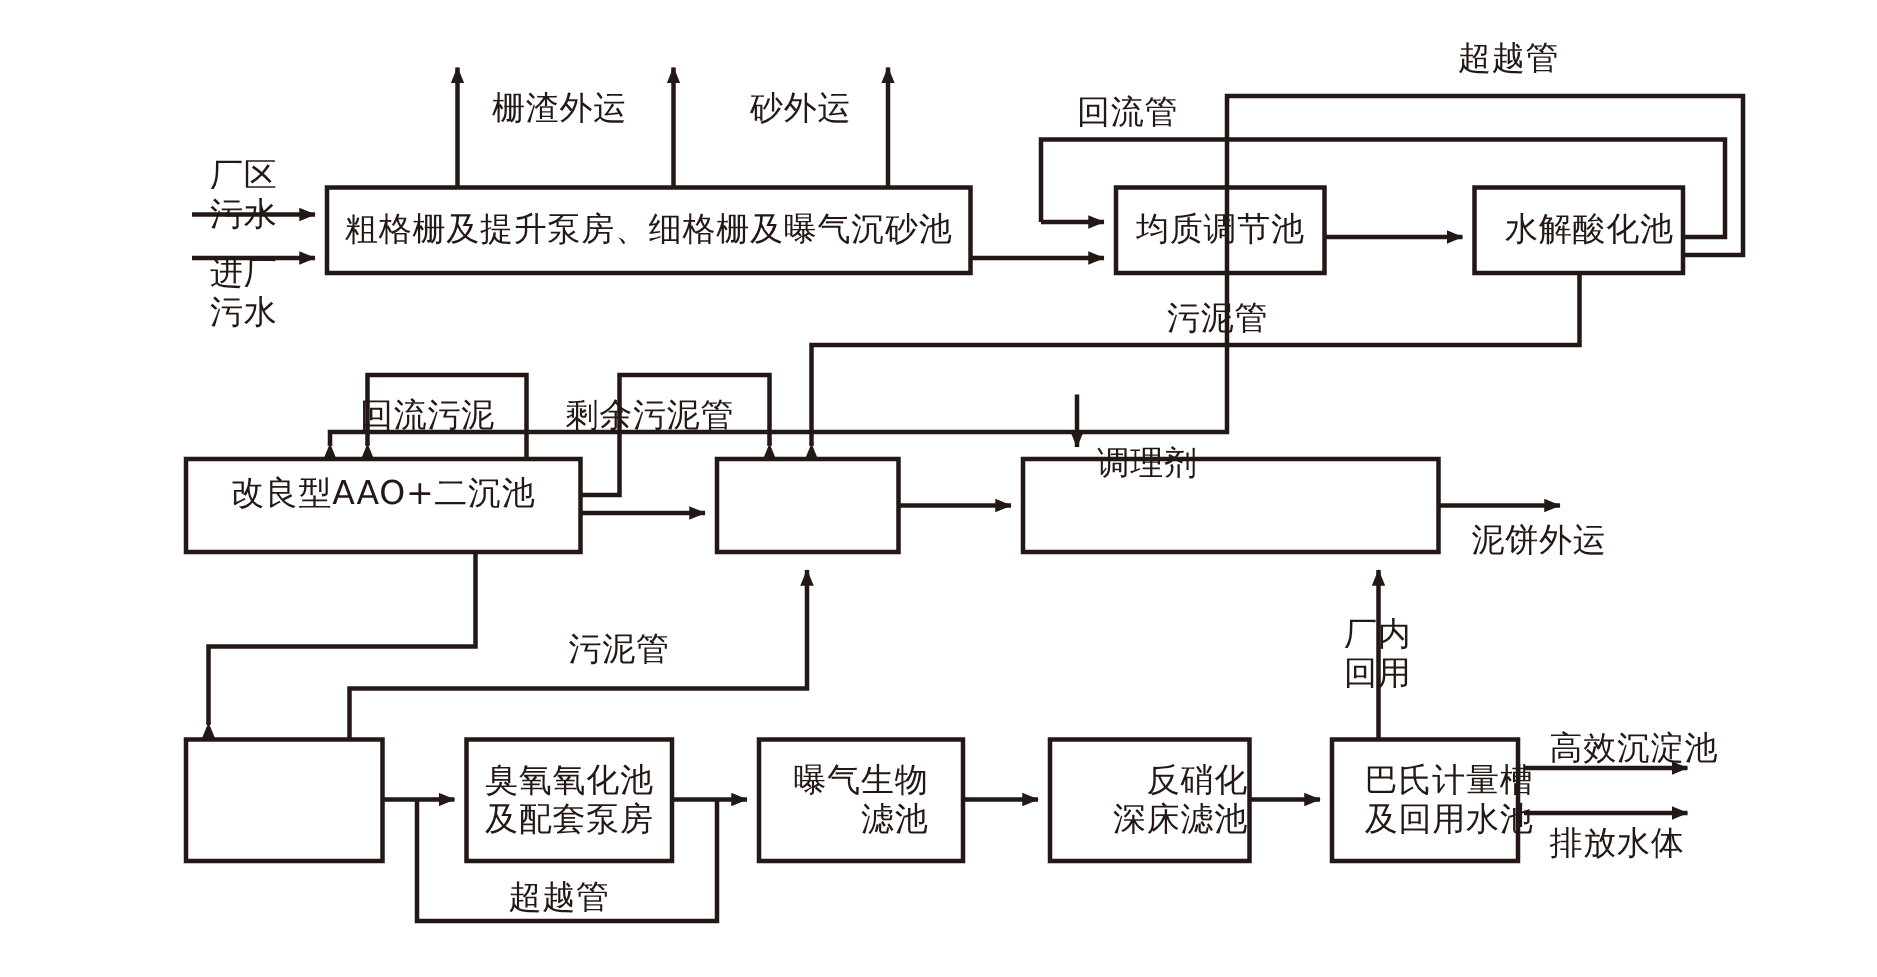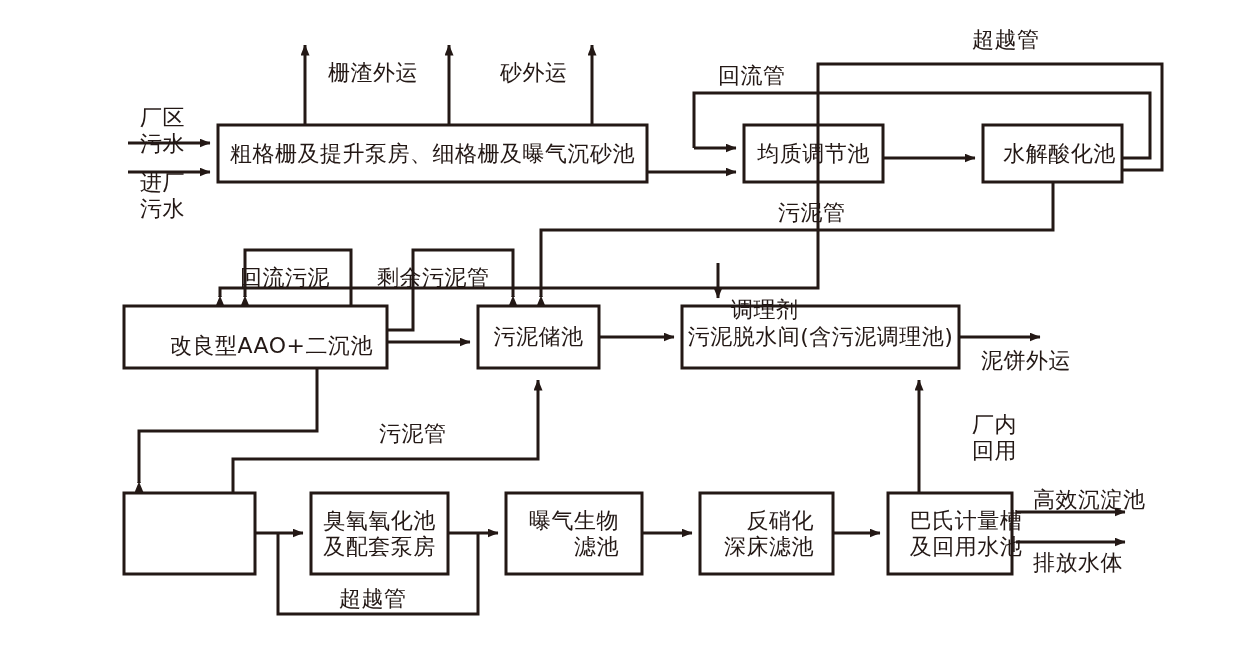--- a/index.html
+++ b/index.html
@@ -166,45 +166,43 @@
       <g>
         <path d="M919,493 L919,380" marker-end="url(#ah)"></path>
       </g>
 
     </g>
   </svg>
 
   <div class="boxlabel s22" style="left:744px;top:125px;width:139px;height:57px;">均质调节池</div>
   <div class="boxlabel s22" style="left:218px;top:125px;width:429px;height:57px;">粗格栅及提升泵房、细格栅及曝气沉砂池</div>
   <div class="boxlabel s22" style="left:983px;top:125px;width:153px;height:57px;">水解酸化池</div>
-  <div class="boxlabel s22" style="left:124px;top:314px;width:263px;height:64px;margin-left:16px;">改良型AAO+二沉池</div>
-  <div class="boxlabel s22" style="left:478px;top:306px;width:121px;height:62px;">污泥储池</div>
-  <div class="boxlabel s22" style="left:682px;top:306px;width:277px;height:62px;">污泥脱水间(含污泥调理池)</div>
+  <div class="boxlabel s22" style="left:124px;top:298px;width:263px;height:64px;">改良型AAO+二沉池</div>
   <div class="boxlabel s22" style="left:311px;top:493px;width:137px;height:81px;">臭氧氧化池
 及配套泵房</div>
   <div class="boxlabel s22" style="left:506px;top:493px;width:136px;height:81px;">曝气生物
 滤池</div>
-  <div class="boxlabel s22" style="left:700px;top:493px;width:138px;height:81px;">反硝化
+  <div class="boxlabel s22" style="left:700px;top:493px;width:138px;height:81px;padding-left:18px;">反硝化
 深床滤池</div>
   <div class="boxlabel s22" style="left:888px;top:493px;width:124px;height:81px;margin-left:16px;">巴氏计量槽
 及回用水池</div>
 
   <div class="freelabel s22" style="left:140px;top:105px;">厂区
 污水</div>
   <div class="freelabel s22" style="left:140px;top:170px;">进厂
 污水</div>
   <div class="freelabel s22" style="left:328px;top:60px;">栅渣外运</div>
   <div class="freelabel s22" style="left:500px;top:60px;">砂外运</div>
   <div class="freelabel s22" style="left:718px;top:63px;">回流管</div>
   <div class="freelabel s22" style="left:972px;top:27px;">超越管</div>
   <div class="freelabel s22" style="left:778px;top:200px;">污泥管</div>
   <div class="freelabel s22" style="left:240px;top:265px;">回流污泥</div>
   <div class="freelabel s22" style="left:377px;top:265px;">剩余污泥管</div>
   <div class="freelabel s22" style="left:731px;top:265px;margin-top:32px;">调理剂</div>
   <div class="freelabel s22" style="left:981px;top:348px;">泥饼外运</div>
   <div class="freelabel s22" style="left:379px;top:421px;">污泥管</div>
-  <div class="freelabel s22" style="left:972px;top:412px;">厂内
+  <div class="freelabel s22" style="left:896px;top:412px;font-family:Liberation Mono, monospace;">厂内
 回用</div>
   <div class="freelabel s22" style="left:339px;top:586px;">超越管</div>
   <div class="freelabel s22" style="left:1033px;top:487px;">高效沉淀池</div>
   <div class="freelabel s22" style="left:1033px;top:550px;">排放水体</div>
 
 </div>
 
 </body></html>

